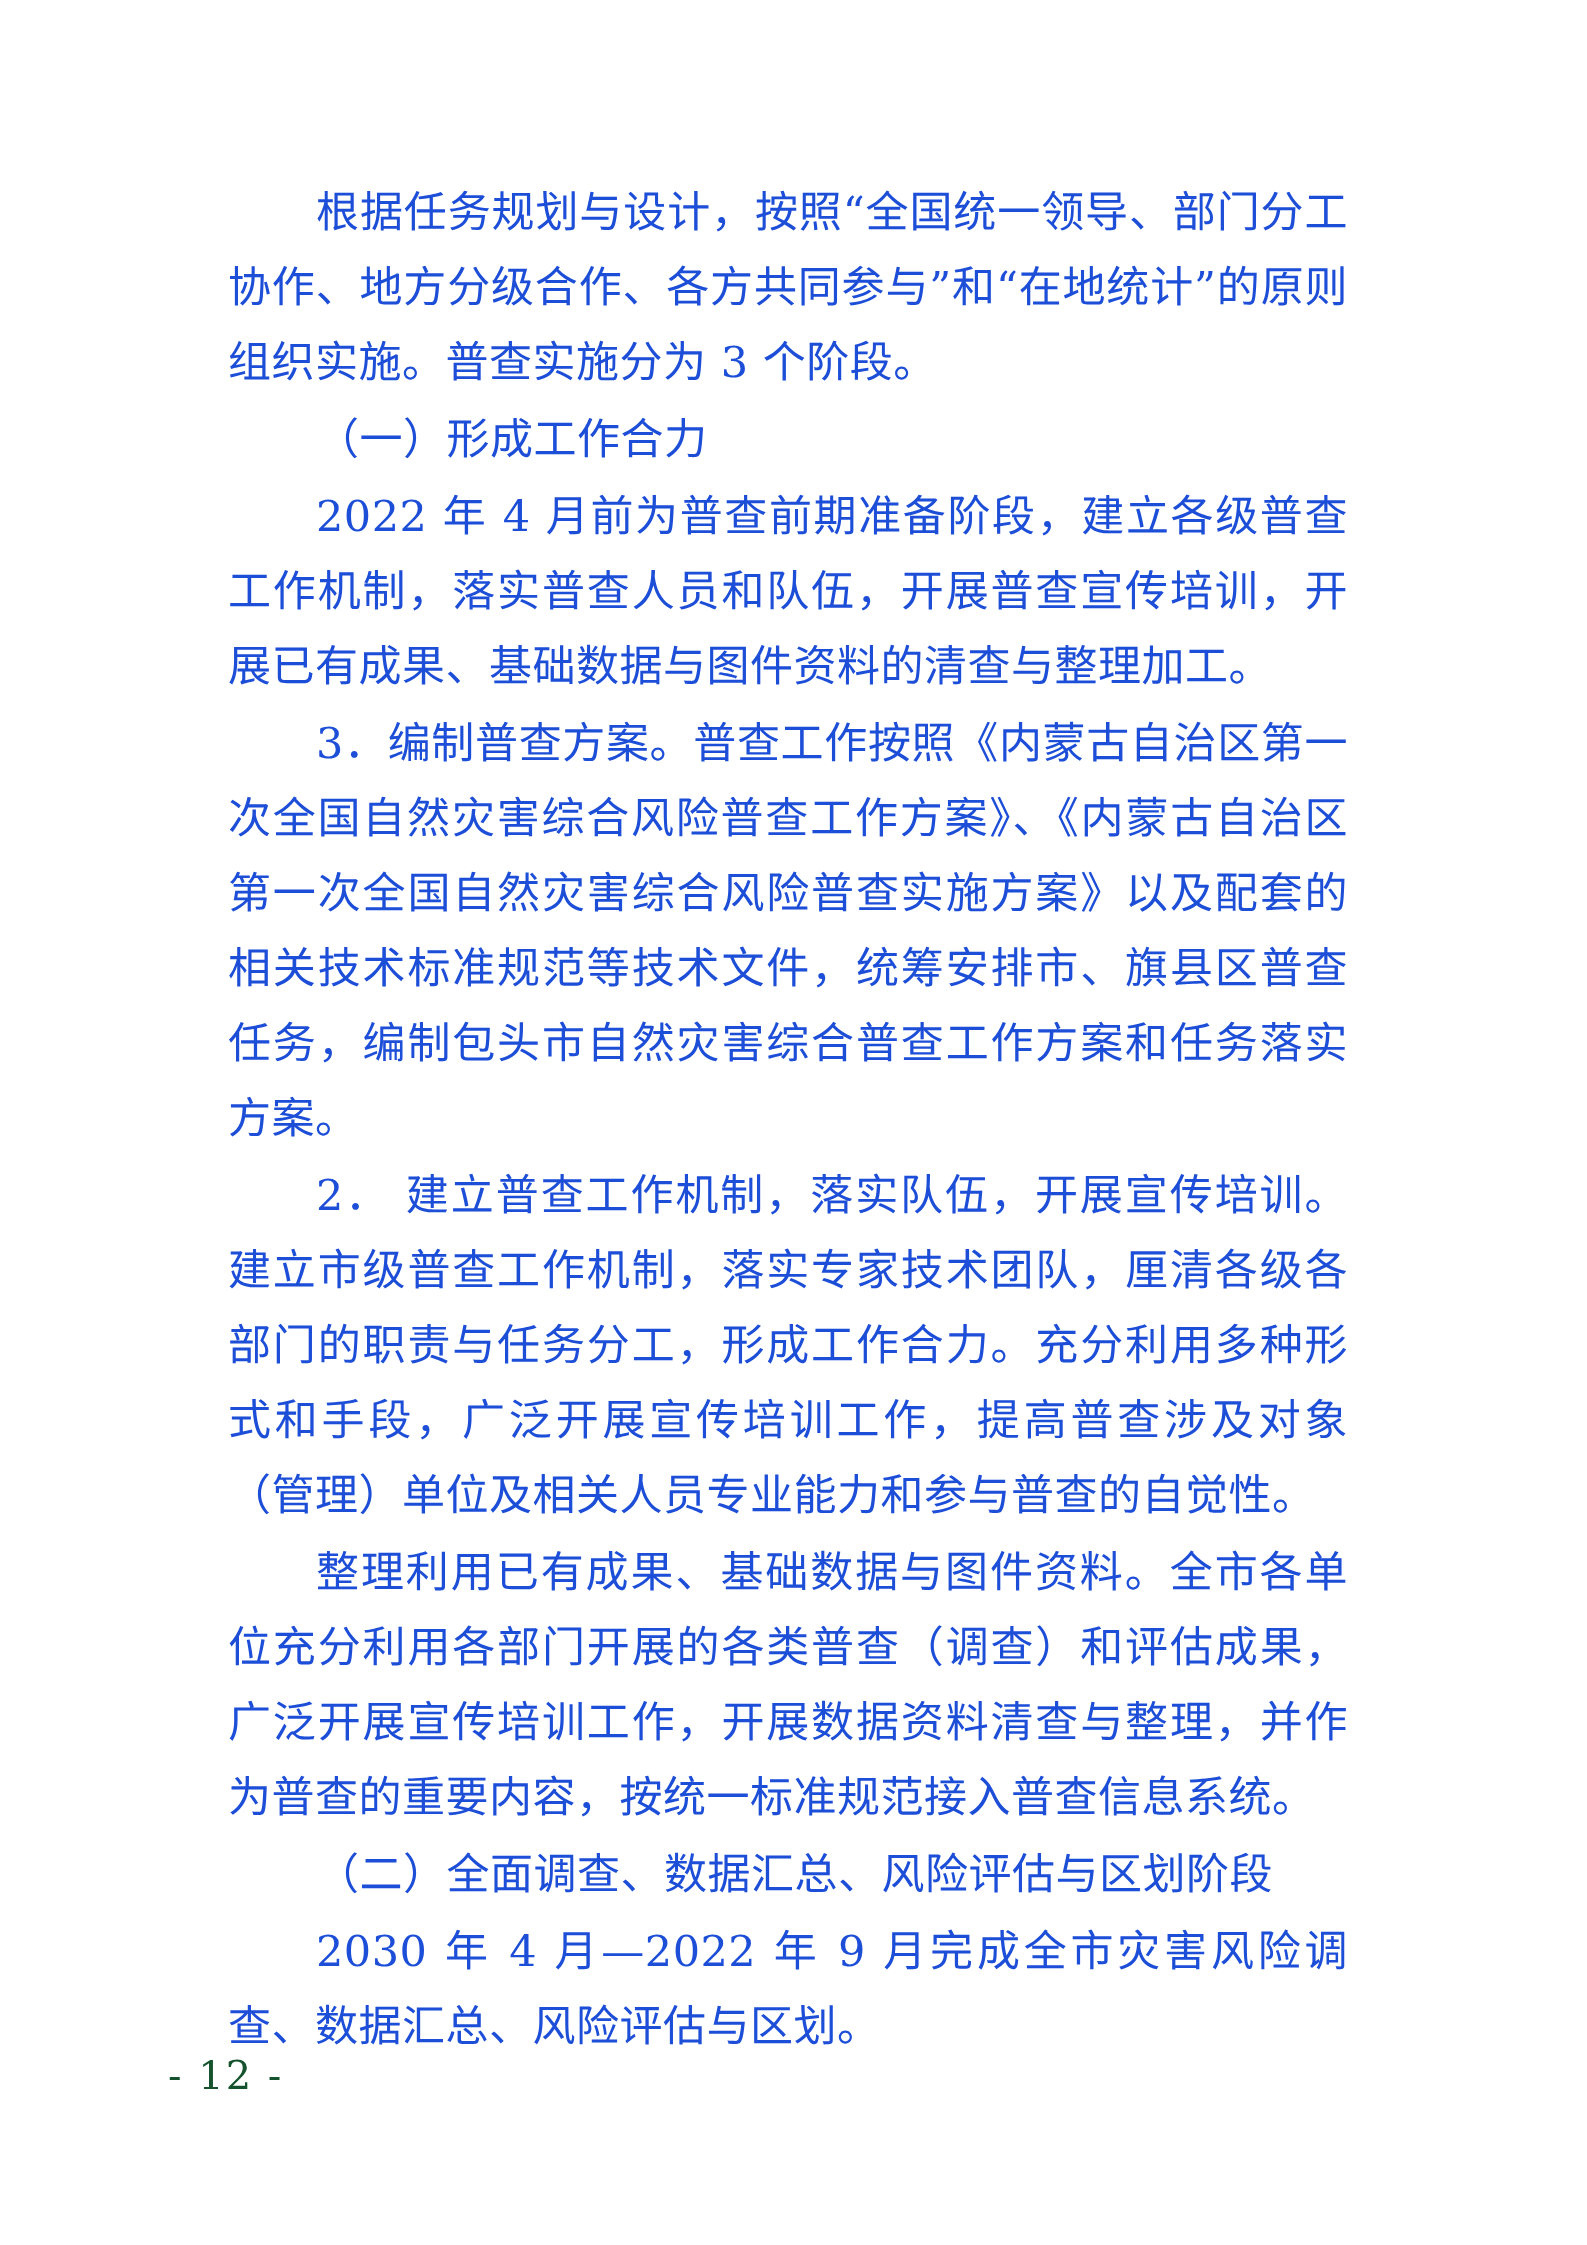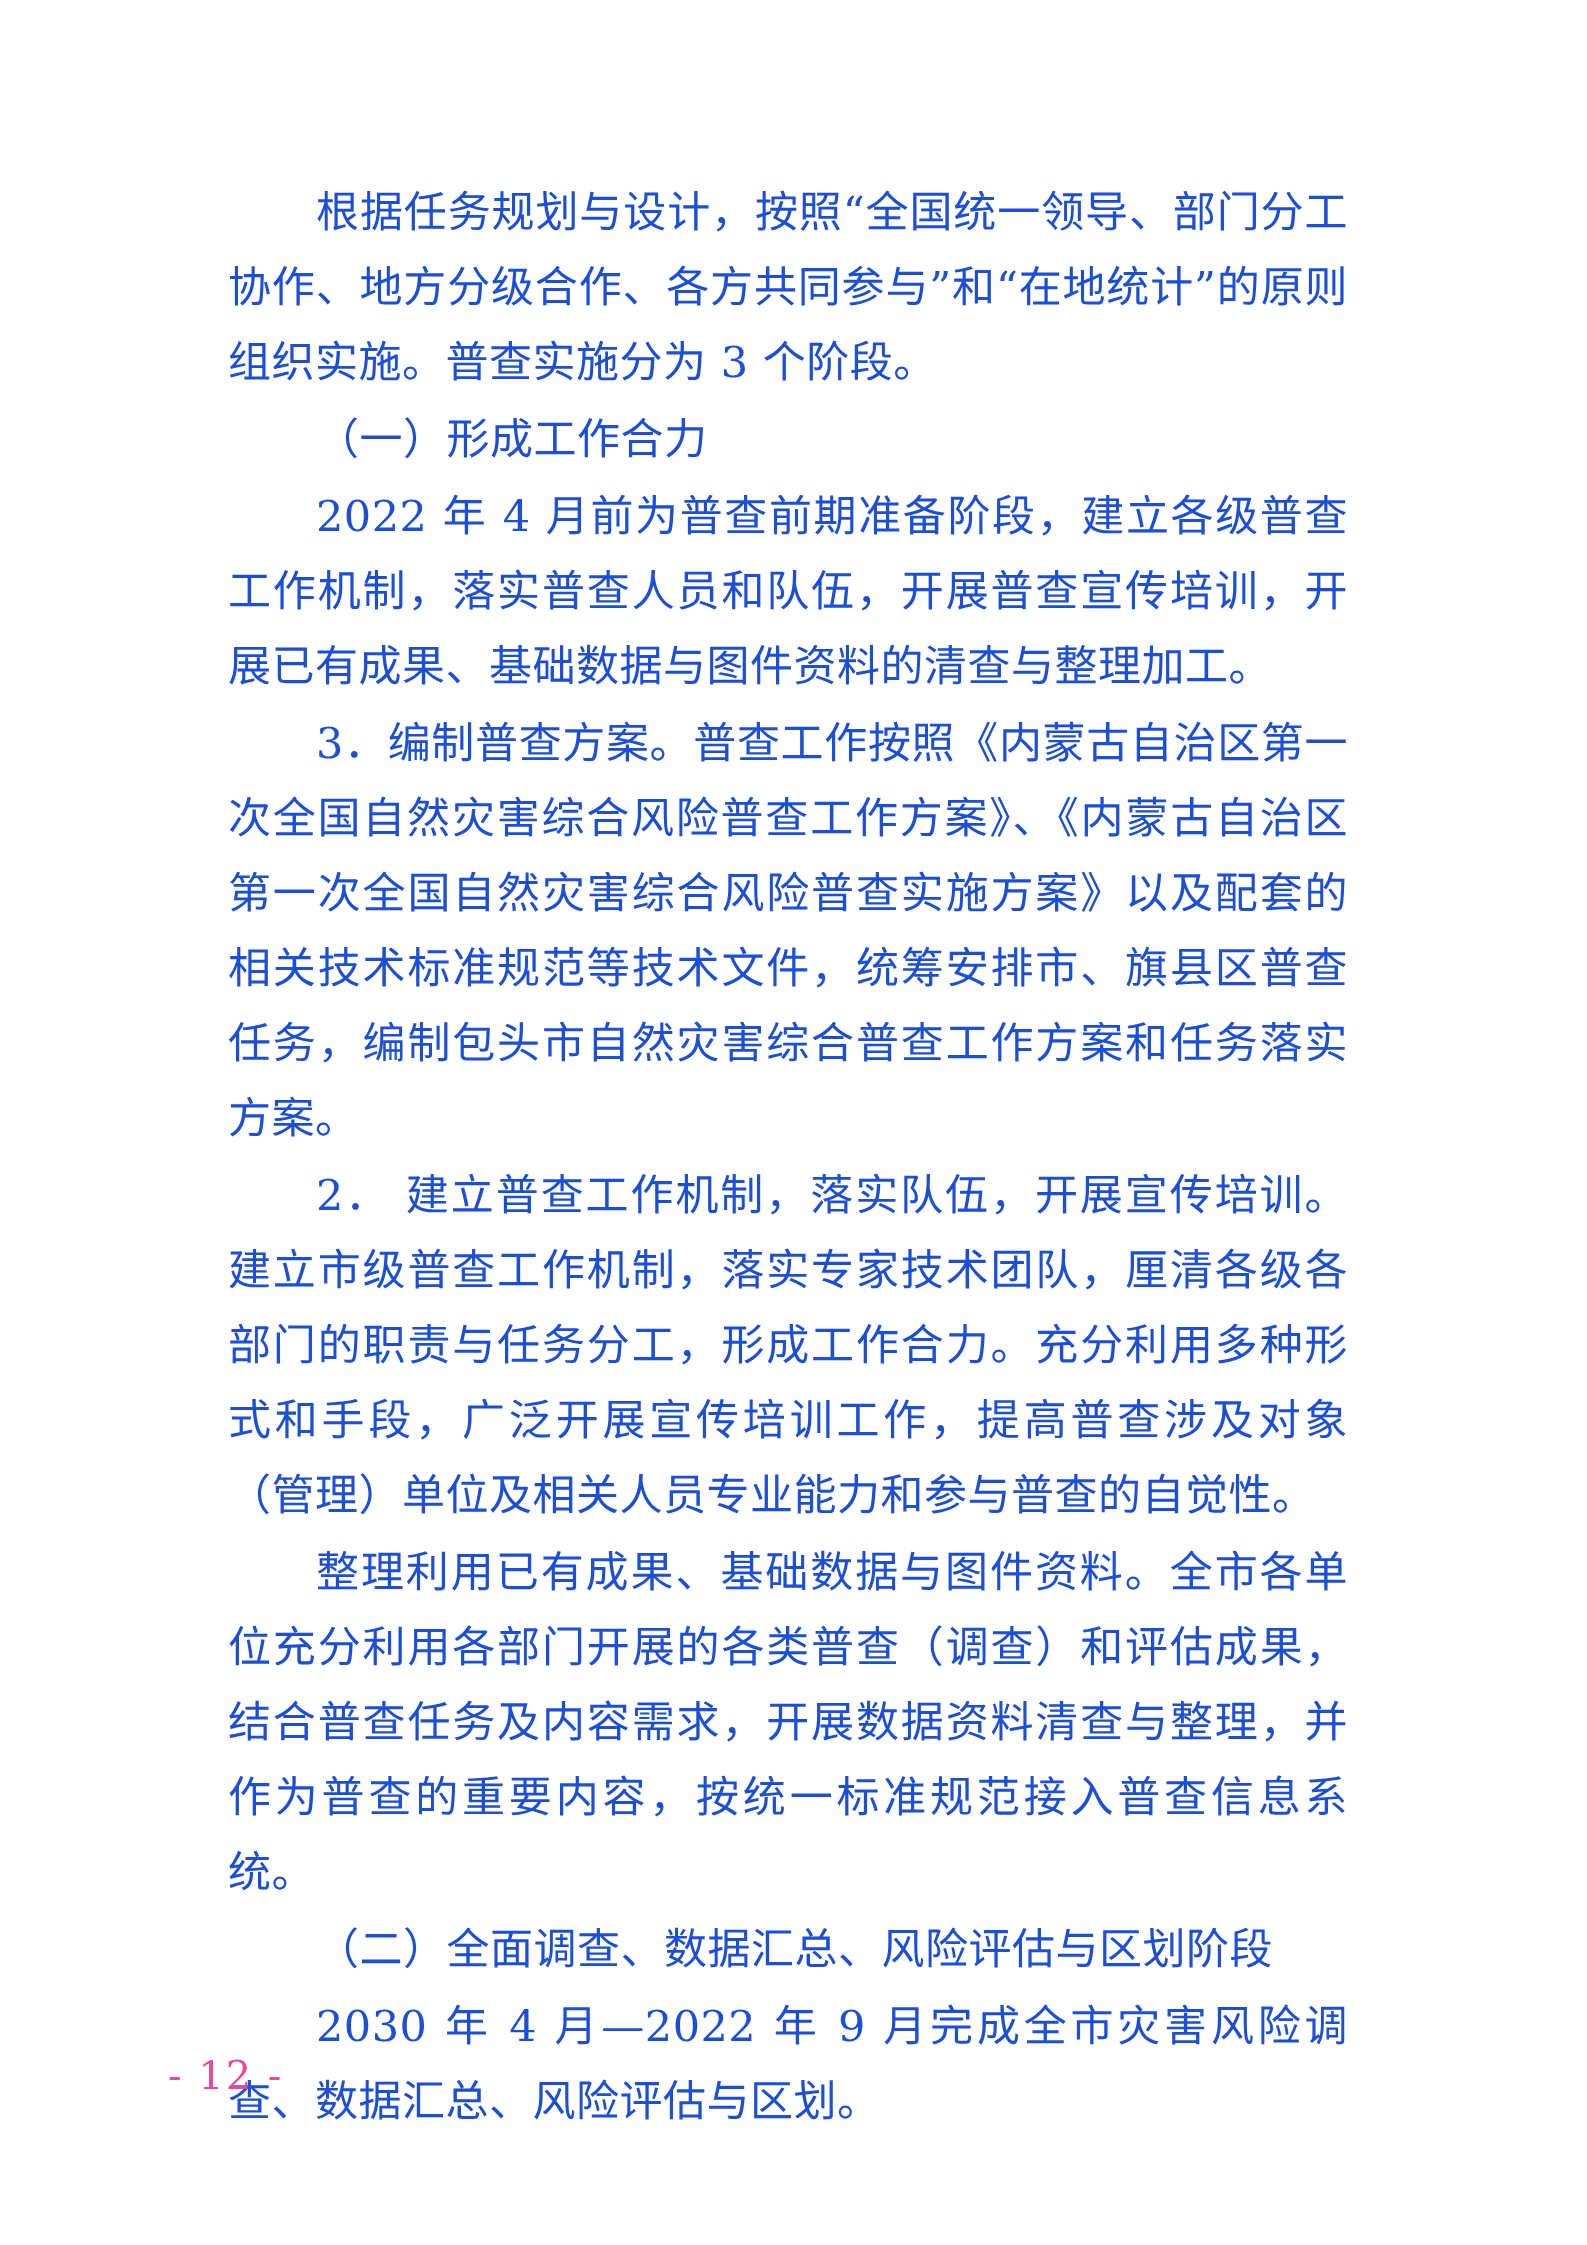--- a/index.html
+++ b/index.html
@@ -43,37 +43,37 @@
   p.indent {
     text-indent: 88px;
   }
   .footer {
     position: absolute;
     left: 168px;
     top: 2047px;
     width: 1250px;
     font-size: 40px;
     line-height: 56px;
-    color: #ec4899;
+    color: #14532d;
     font-family: "DejaVu Serif", "Liberation Serif", serif;
   }
   .page-number {
     letter-spacing: 2px;
   }
 </style>
 </head>
 <body>
 
 <div class="page">
   <div class="content">
     <p class="indent">根据任务规划与设计，按照“全国统一领导、部门分工协作、地方分级合作、各方共同参与”和“在地统计”的原则组织实施。普查实施分为 3 个阶段。</p>
     <p class="indent">（一）形成工作合力</p>
     <p class="indent">2022 年 4 月前为普查前期准备阶段，建立各级普查工作机制，落实普查人员和队伍，开展普查宣传培训，开展已有成果、基础数据与图件资料的清查与整理加工。</p>
     <p class="indent">3．编制普查方案。普查工作按照《内蒙古自治区第一次全国自然灾害综合风险普查工作方案》、《内蒙古自治区第一次全国自然灾害综合风险普查实施方案》以及配套的相关技术标准规范等技术文件，统筹安排市、旗县区普查任务，编制包头市自然灾害综合普查工作方案和任务落实方案。</p>
     <p class="indent">2． 建立普查工作机制，落实队伍，开展宣传培训。建立市级普查工作机制，落实专家技术团队，厘清各级各部门的职责与任务分工，形成工作合力。充分利用多种形式和手段，广泛开展宣传培训工作，提高普查涉及对象（管理）单位及相关人员专业能力和参与普查的自觉性。</p>
-    <p class="indent">整理利用已有成果、基础数据与图件资料。全市各单位充分利用各部门开展的各类普查（调查）和评估成果，结合普查任务及内容需求，开展数据资料清查与整理，并作为普查的重要内容，按统一标准规范接入普查信息系统。</p>
+    <p class="indent">整理利用已有成果、基础数据与图件资料。全市各单位充分利用各部门开展的各类普查（调查）和评估成果，广泛开展宣传培训工作，开展数据资料清查与整理，并作为普查的重要内容，按统一标准规范接入普查信息系统。</p>
     <p class="indent">（二）全面调查、数据汇总、风险评估与区划阶段</p>
     <p class="indent">2030 年 4 月—2022 年 9 月完成全市灾害风险调查、数据汇总、风险评估与区划。</p>
   </div>
   <div class="footer">
     <span class="page-number">- 12 -</span>
   </div>
 </div>
 
 </body></html>

